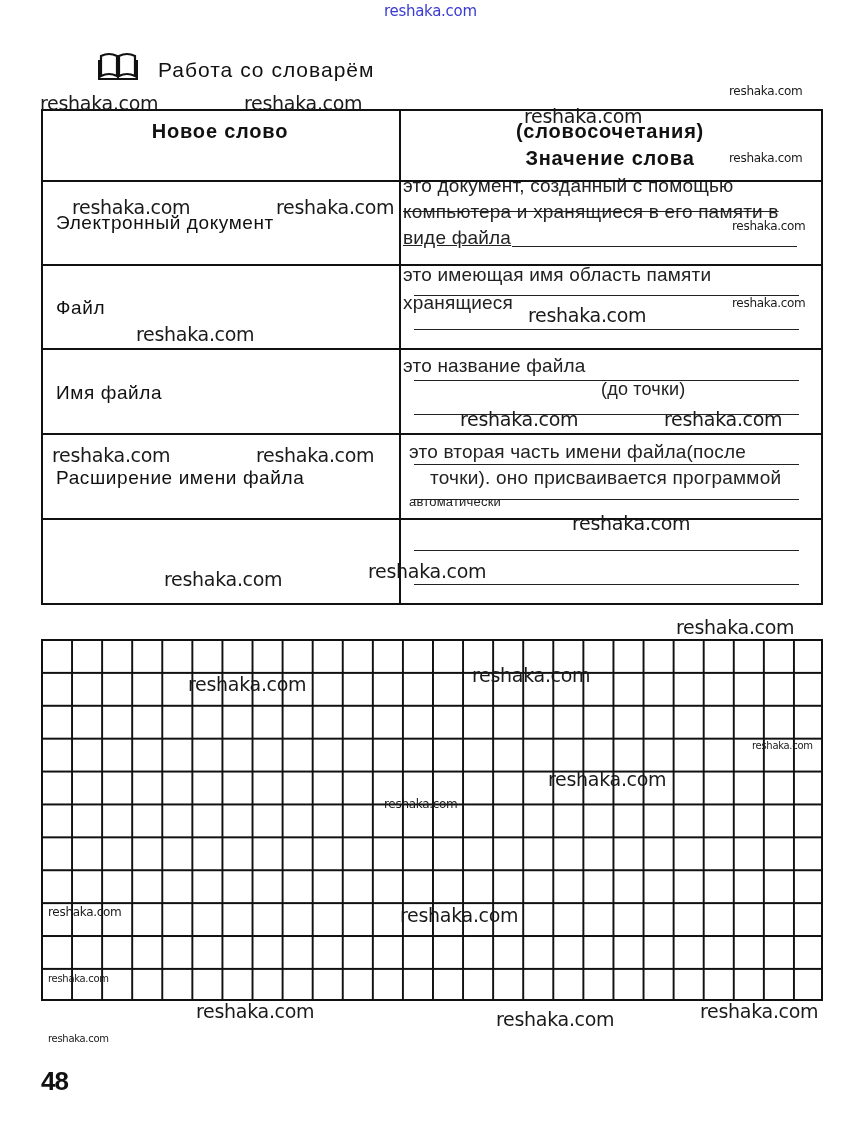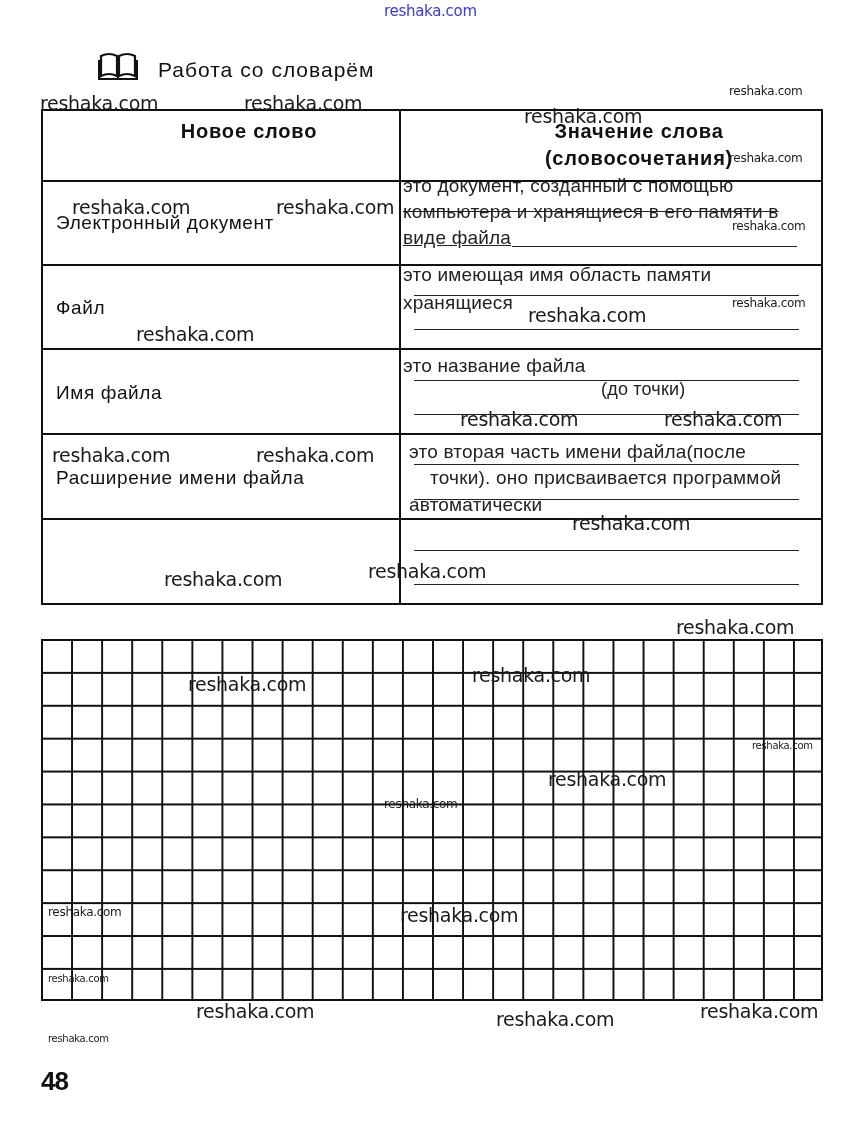--- a/index.html
+++ b/index.html
@@ -23,21 +23,21 @@
     }
     .book-icon { position: absolute; left: 98px; top: 51px; width: 40px; height: 30px; }
 
     
     .vtable { position: absolute; left: 41px; top: 109px; width: 782px; height: 496px;
       border: 2px solid #111; box-sizing: border-box; }
     .hline { position: absolute; left: 41px; width: 782px; height: 0; border-top: 2px solid #111; }
     .vline { position: absolute; top: 109px; height: 496px; left: 399px; width: 0; border-left: 2px solid #111; }
     .th {
       position: absolute; text-align: center; font-weight: bold; font-size: 20px; line-height: 27px;
-      font-family: "Liberation Sans", sans-serif; letter-spacing: 0.8px; padding-left: 29px;
+      font-family: "Liberation Sans", sans-serif; letter-spacing: 0.8px;
     }
     .term {
       position: absolute; left: 56px; font-size: 19px; letter-spacing: 0.6px;
       font-family: "Liberation Sans", sans-serif;
     }
     .ans {
       position: absolute; left: 403px; font-family: Liberation Sans, sans-serif; font-size: 19px;
       color: #222; white-space: nowrap; letter-spacing: 0.2px;
     }
     .uline { position: absolute; height: 0; border-top: 1.5px solid #222; }
@@ -76,22 +76,22 @@
 <div class="hline" style="top:180px;"></div>
 <div class="hline" style="top:264px;"></div>
 <div class="hline" style="top:348px;"></div>
 <div class="hline" style="top:433px;"></div>
 <div class="hline" style="top:518px;"></div>
 
 <div class="th" style="left:41px; width:358px; top:118px;">
   <div>Новое слово</div>
 </div>
 <div class="th" style="left:470px; width:280px; top:118px;">
+  <div>(словосочетания)</div>
   <div>Значение слова</div>
-  <div>(словосочетания)</div>
 </div>
 
 <div class="term" style="top:212px;">Электронный документ</div>
 <div class="ans" style="top:175px;">это документ, созданный с помощью</div>
 <div class="ans strike" style="top:201px;">компьютера и хранящиеся в его памяти в</div>
 <div class="ans" style="top:227px; text-decoration: underline;">виде файла</div>
 <div class="uline" style="left:512px; width:285px; top:246px;"></div>
 
 <div class="term" style="top:297px;">Файл</div>
 <div class="ans" style="top:264px;">это имеющая имя область памяти</div>
@@ -102,21 +102,21 @@
 <div class="term" style="top:382px;">Имя файла</div>
 <div class="ans" style="top:355px;">это название файла</div>
 <div class="ans" style="left:601px; top:379px; font-size:18px;">(до точки)</div>
 <div class="uline" style="left:414px; width:385px; top:380px;"></div>
 <div class="uline" style="left:414px; width:385px; top:414px;"></div>
 
 <div class="term" style="top:467px;">Расширение имени файла</div>
 <div class="ans" style="left:409px; top:441px;">это вторая часть имени файла(после</div>
 <div class="uline" style="left:414px; width:385px; top:464px;"></div>
 <div class="ans" style="left:409px; top:467px;margin-left:21px;">точки). оно присваивается программой</div>
-<div class="ans" style="left:409px; top:494px; font-size:19px;text-align:center;">автоматически</div>
+<div class="ans" style="left:409px; top:494px; font-size:13px;text-align:center;">автоматически</div>
 <div class="uline" style="left:414px; width:385px; top:499px;"></div>
 
 <div class="uline" style="left:414px; width:385px; top:550px;"></div>
 <div class="uline" style="left:414px; width:385px; top:584px;"></div>
 
 <div class="grid"></div>
 
 <div class="page-number">48</div>
 
 <div class="wm big" style="left:40px; top:92px;">reshaka.com</div>

